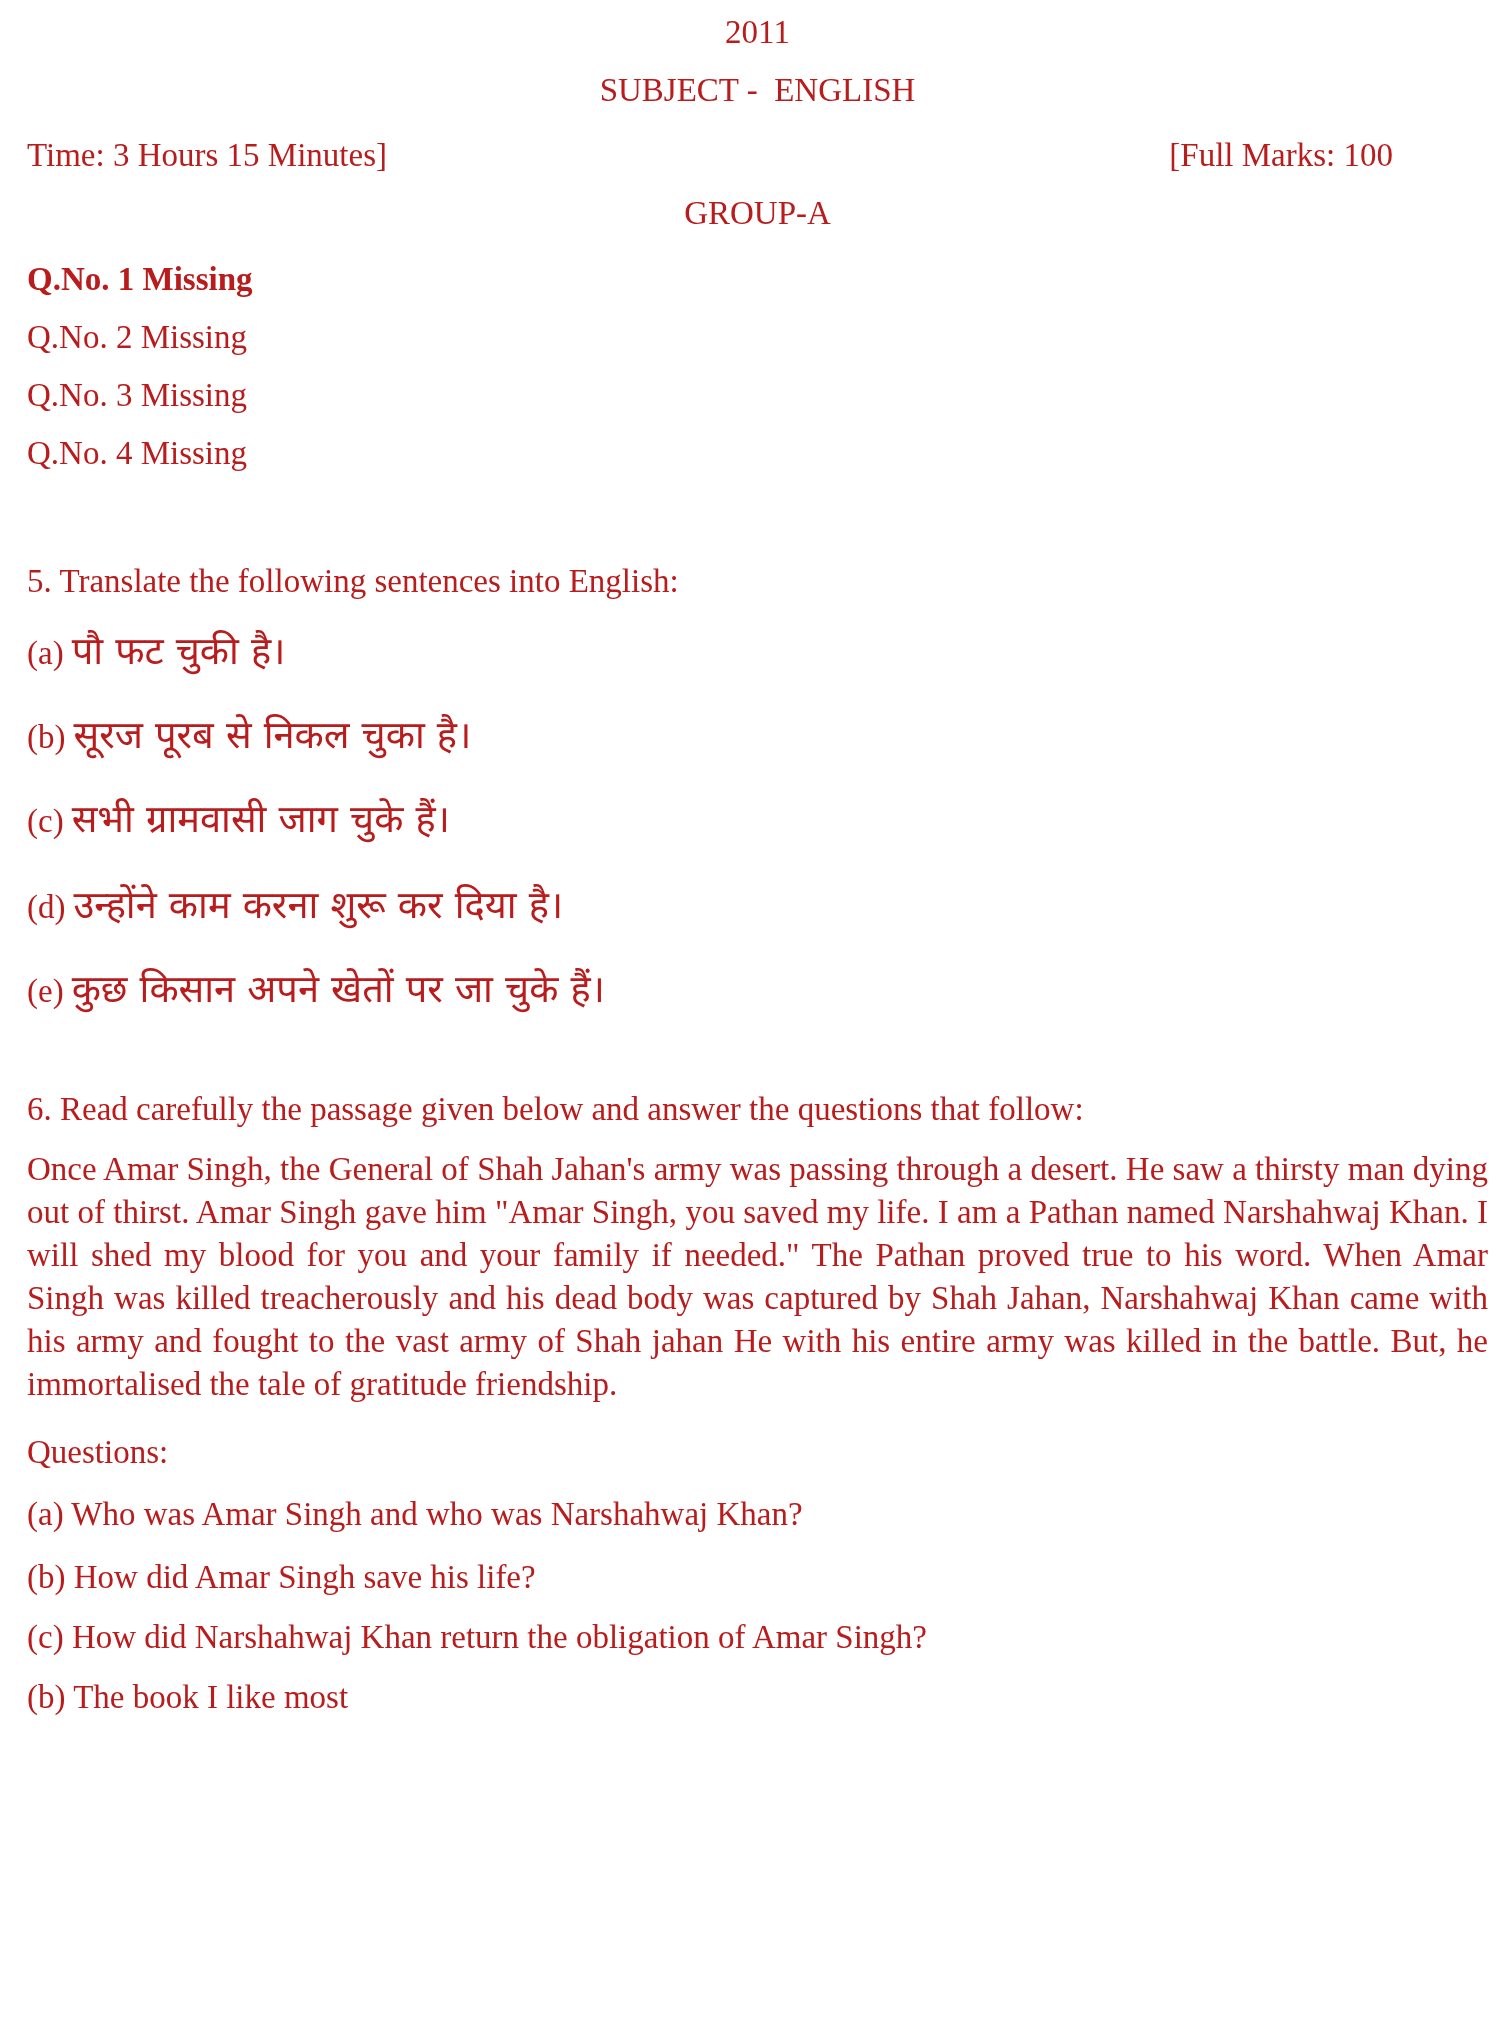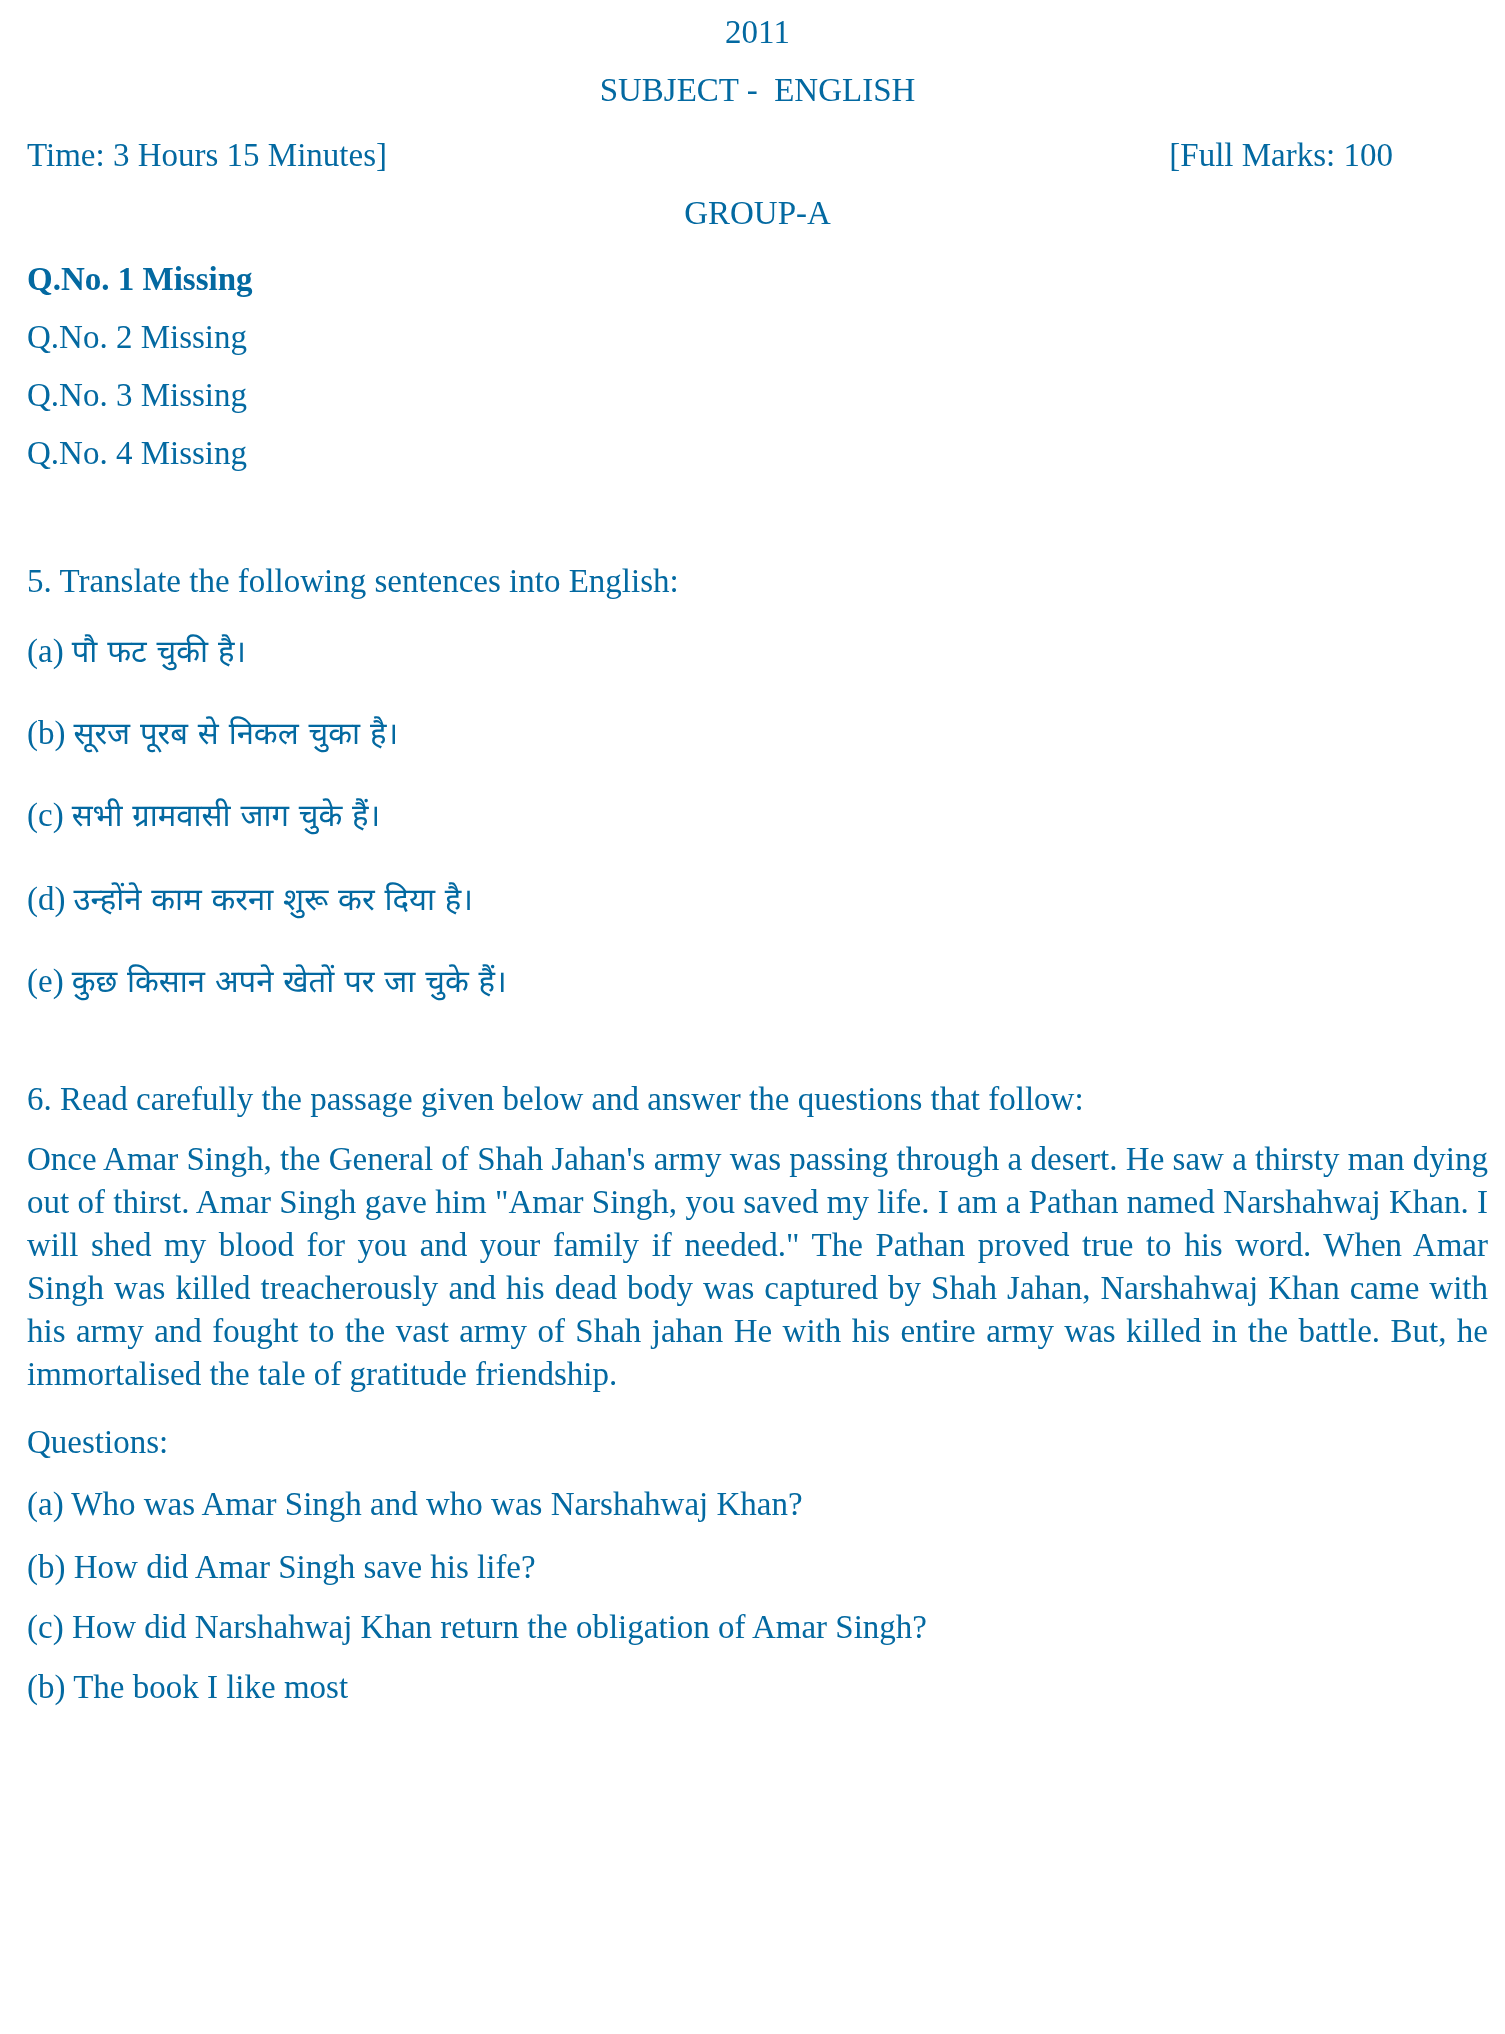--- a/index.html
+++ b/index.html
@@ -6,21 +6,21 @@
     margin: 0;
     padding: 0;
     background: #e9e9e9;
   }
   .page {
     position: relative;
     width: 1505px;
     height: 2034px;
     margin: 0 auto;
     background: #ffffff;
-    color: #0369a1;
+    color: #b91c1c;
     font-family: "Liberation Serif", "DejaVu Serif", serif;
     font-size: 33px;
     box-sizing: border-box;
     padding: 10px 17px 0 27px;
     overflow: hidden;
   }
   .line { line-height: 44px; white-space: nowrap; }
   .center { text-align: center; }
   .subject { margin-top: 14px; white-space: pre-wrap; text-align: center; line-height: 44px; }
   .time-row {
@@ -39,21 +39,21 @@
     line-height: 56px;
     white-space: nowrap;
   }
   .hindi-item .opt-label {
     font-family: "Liberation Serif", "DejaVu Serif", serif;
     font-size: 33px;
     margin-right: 8px;
   }
   .hindi-text {
     font-family: "DejaVu Sans", sans-serif;
-    font-size: 31px;
+    font-size: 38px;
   }
   .hi-a { margin-top: 20px; }
   .hi-b { margin-top: 26px; }
   .hi-c { margin-top: 26px; }
   .hi-d { margin-top: 28px; }
   .hi-e { margin-top: 26px; }
   .q6-title { margin-top: 68px; }
   .passage {
     margin-top: 17px;
     line-height: 43px;

